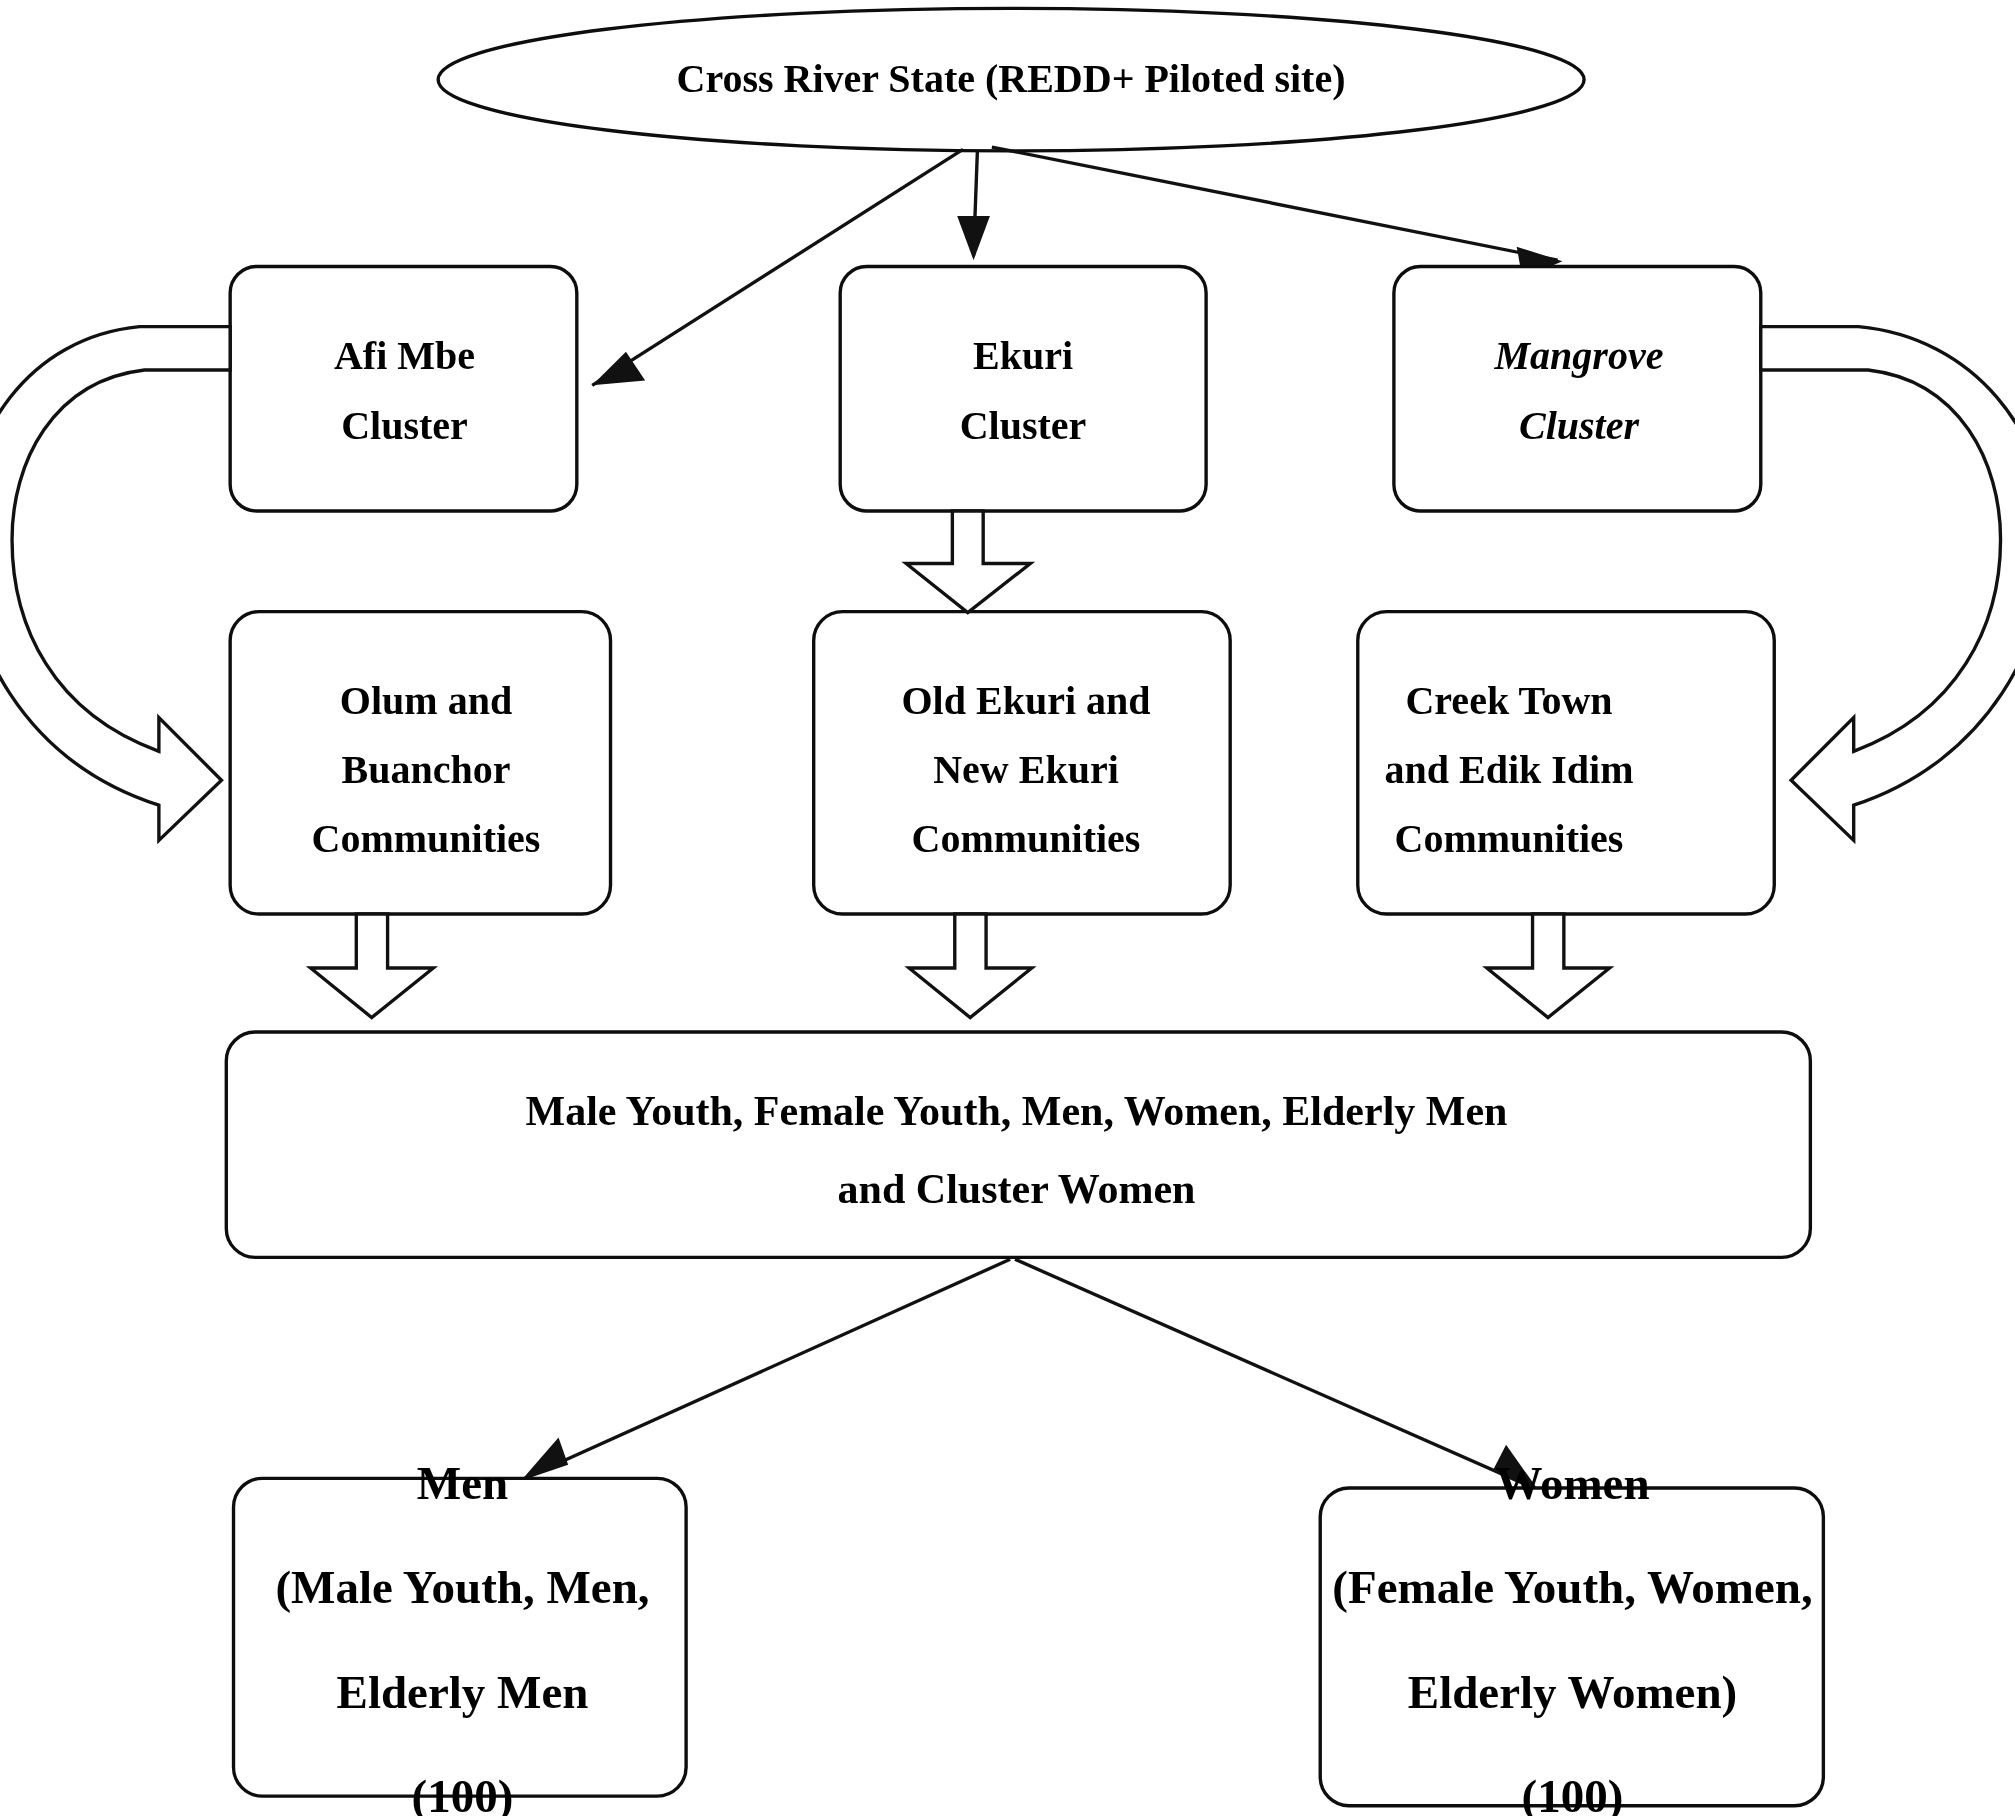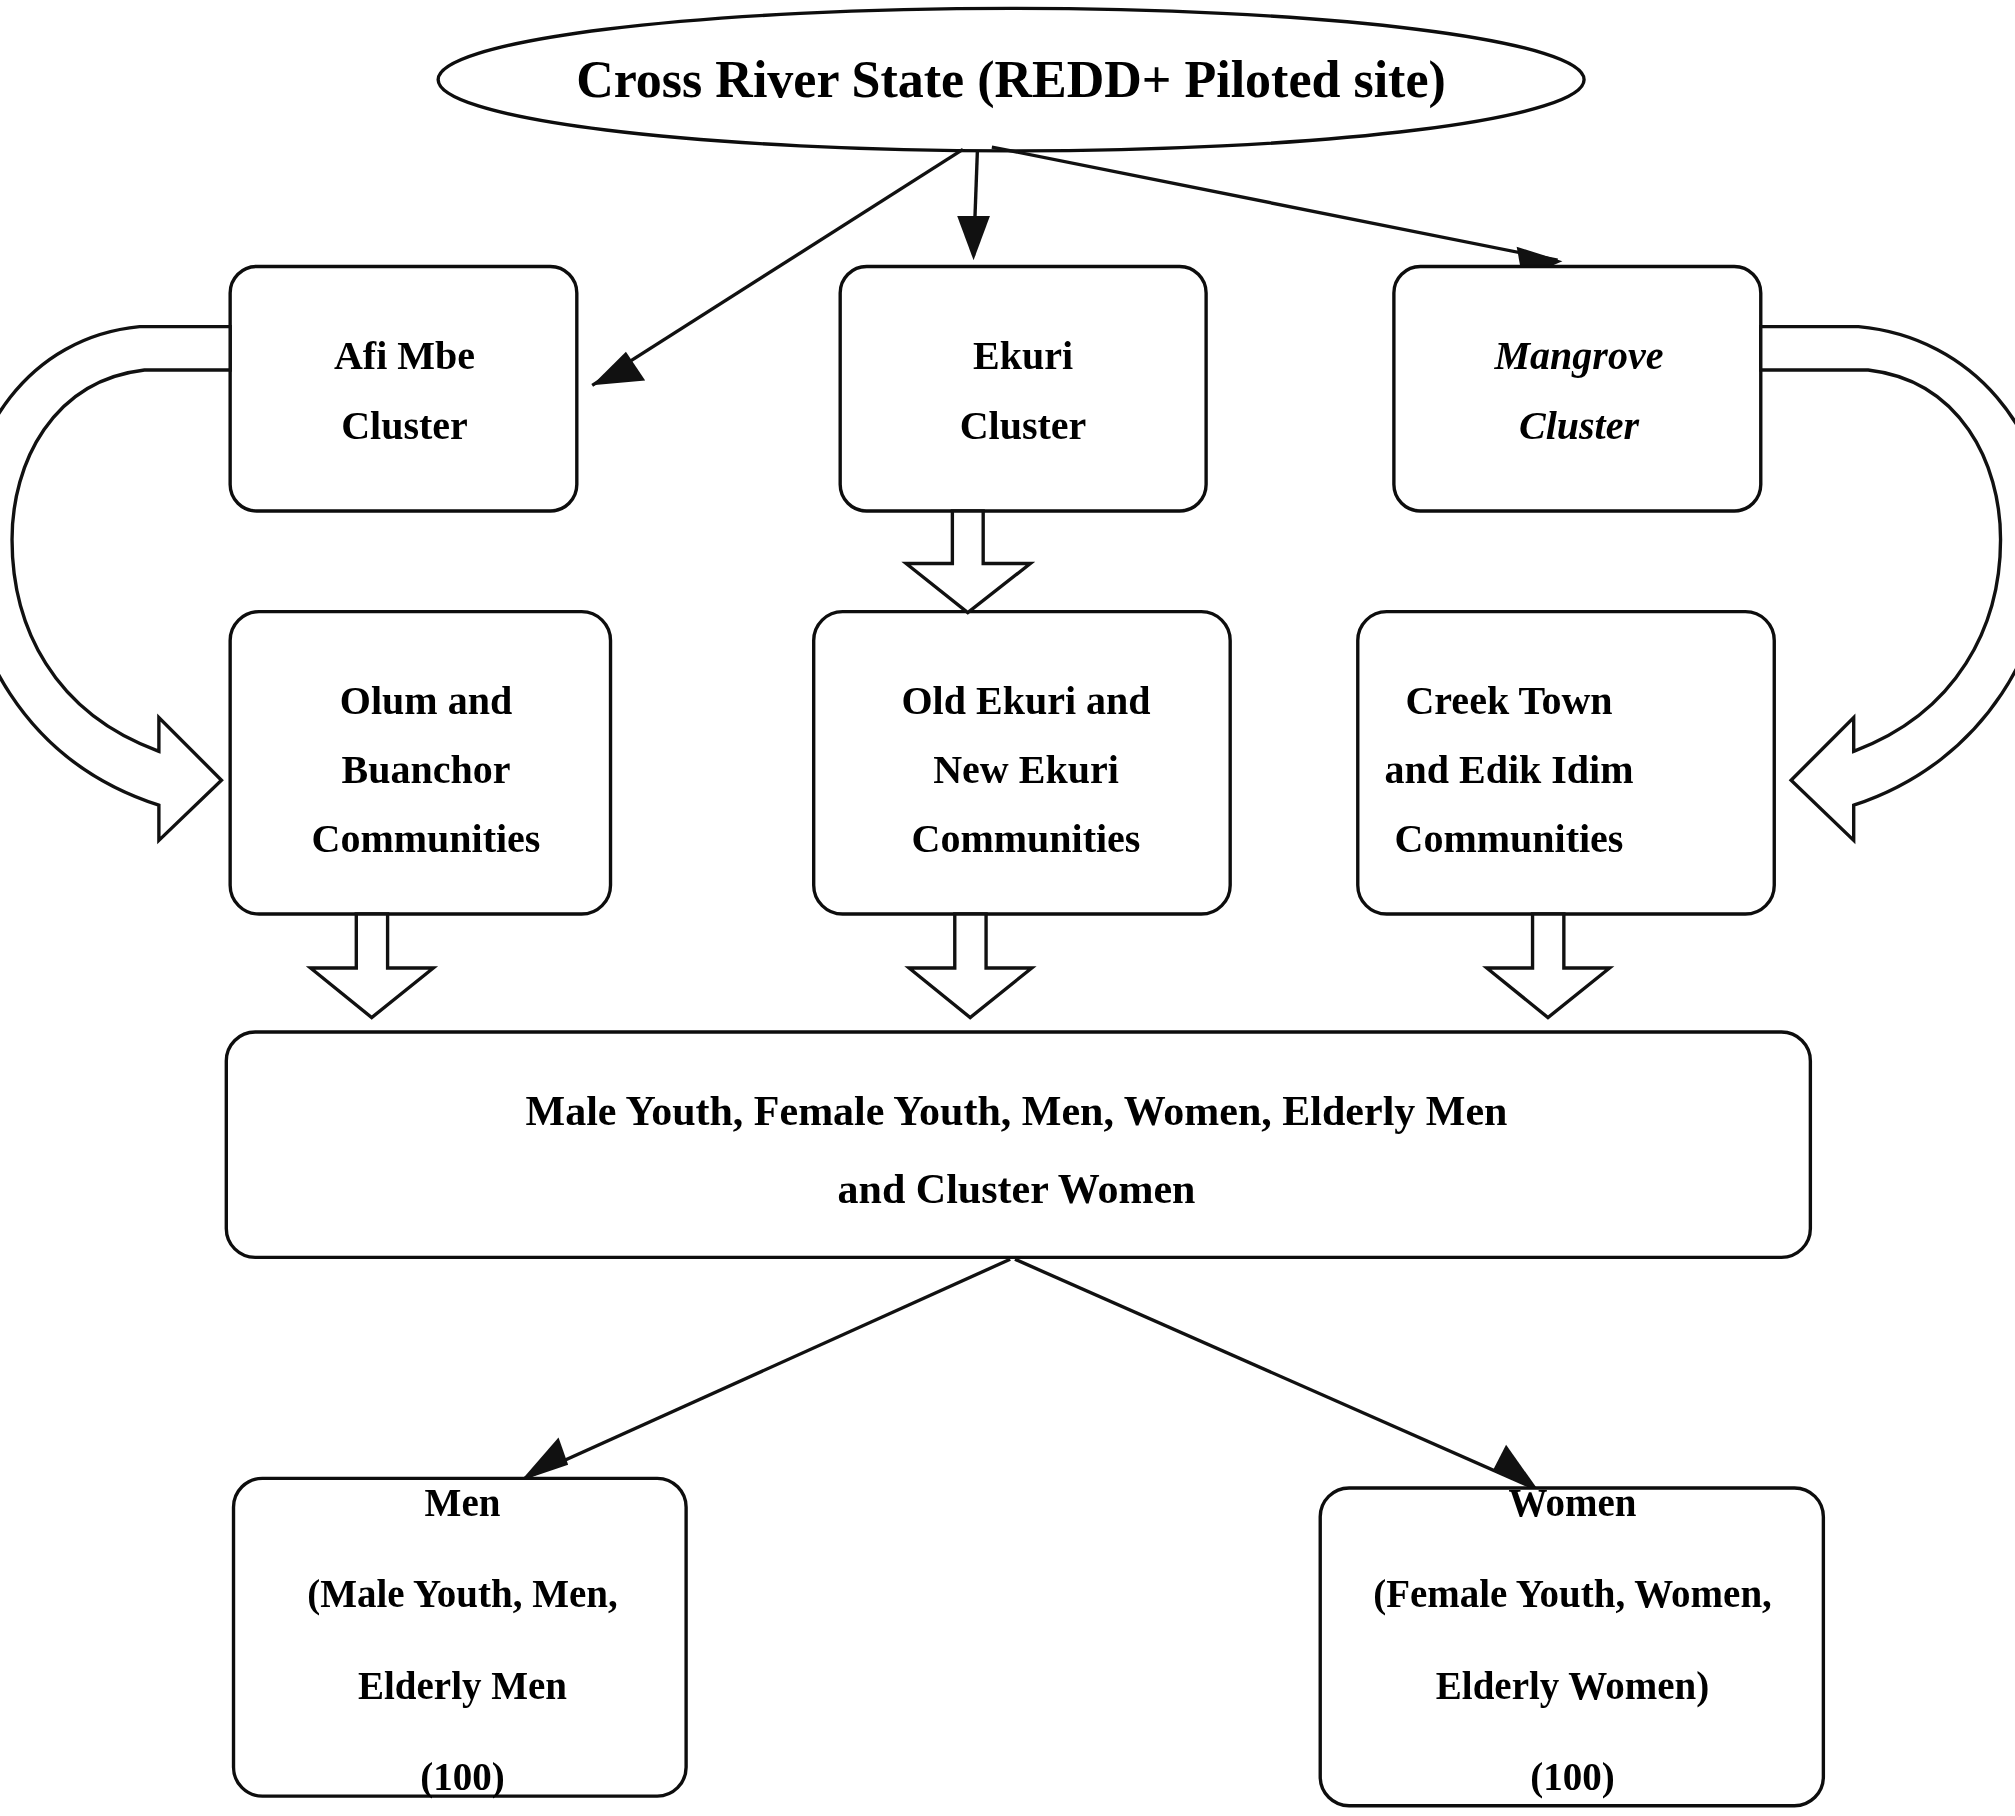--- a/index.html
+++ b/index.html
@@ -60,21 +60,21 @@
   .node-label .line {
     display: block;
     white-space: nowrap;
   }
   
   #root-node-label {
     left: 438px;
     top: 14.4px;
     width: 1146px;
     height: 130px;
-    font-size: 52px;
+    font-size: 40px;
   }
   #root-node-label .line { line-height: 1.1; }
 
   
   .cluster-label {
     font-size: 40px;
     line-height: 1.75;
     align-items: center;
   }
   #cluster-label-0 { left: 231px;  top: 270px; width: 347px; height: 241px; }
@@ -96,21 +96,21 @@
     top: 1059px;
     width: 1493px;
     height: 183px;
     font-size: 42px;
     line-height: 1.85;
     text-align: center;
   }
 
   
   .group-label {
-    font-size: 39px;
+    font-size: 47px;
     line-height: 1.62;
     gap: 28px;
   }
   #group-label-0 { left: 236px;  top: 1488px; width: 453px; height: 303px; }
   #group-label-1 { left: 1322px; top: 1488px; width: 501px; height: 303px; }
 </style>
 </head>
 <body>
 
 <div id="diagram-root">

